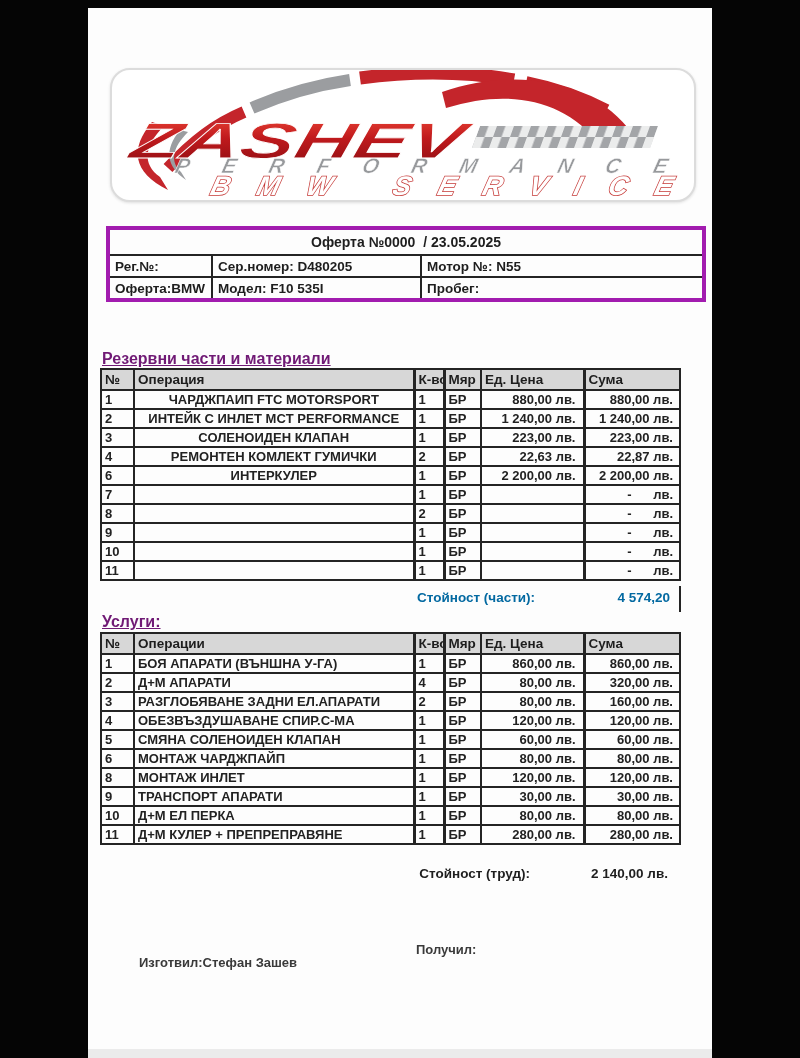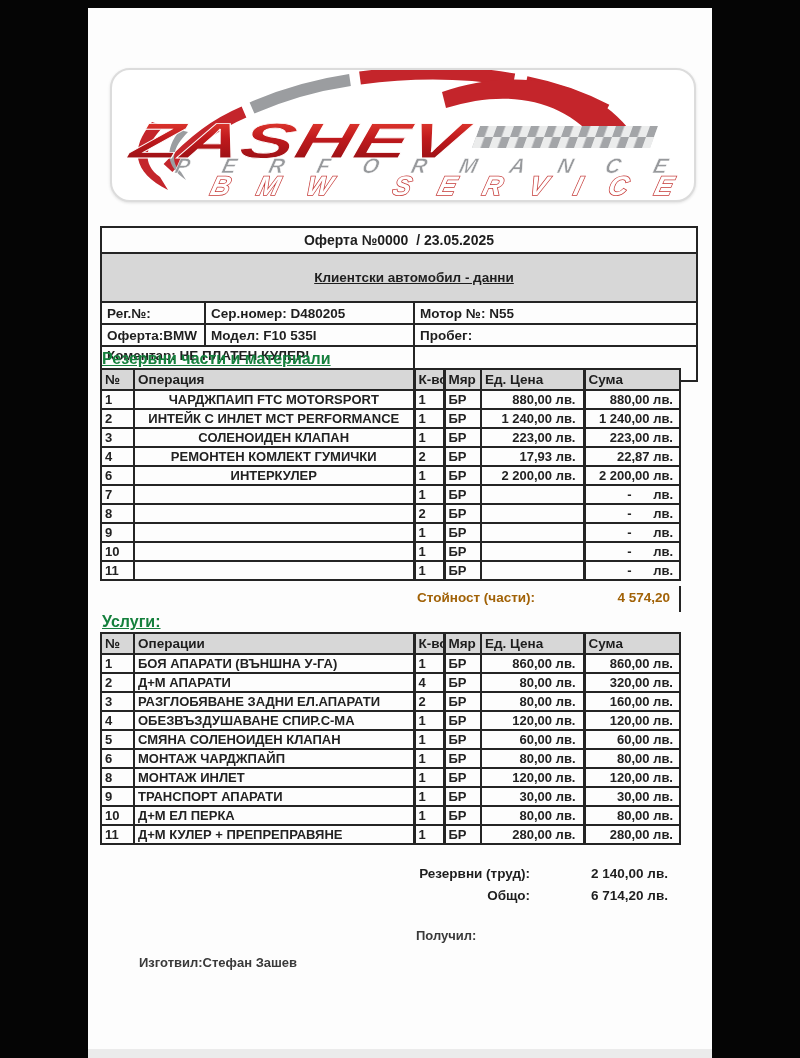--- a/index.html
+++ b/index.html
@@ -7,31 +7,31 @@
        font-family:"Liberation Sans",sans-serif;-webkit-font-smoothing:antialiased;}
   .page{position:absolute;left:88px;top:8px;width:624px;height:1041px;background:#fdfdfd;}
   .bottom-strip{position:absolute;left:88px;top:1049px;width:624px;height:9px;background:#ebebeb;}
 
   
   .logo-card{position:absolute;left:22px;top:60px;width:582px;height:130px;background:#fff;
              border:2px solid #dcdcdc;border-radius:20px;box-shadow:0 1px 3px rgba(0,0,0,.12);overflow:hidden;}
 
   
   table{border-collapse:collapse;table-layout:fixed;}
-  .head-table{position:absolute;left:12px;top:218px;width:596px;border:2px solid #a21caf;}
+  .head-table{position:absolute;left:18px;top:218px;width:596px;border:4px solid #a21caf;}
   .head-table td{border:2px solid #242424;font-size:13.5px;font-weight:700;color:#1e1e1e;
                  padding:1px 5px;white-space:pre;overflow:hidden;}
   .offer-row td{text-align:center;font-size:14px;height:22px;}
   .client-row td{text-align:center;background:#d7d7d7;height:21px;}
   .client-row span{text-decoration:underline;}
   .veh-row td{height:18px;}
   .comment-row td{height:31px;vertical-align:top;}
 
   
-  .section-title{position:absolute;left:14px;font-size:16px;font-weight:700;color:#15803d;
+  .section-title{position:absolute;left:14px;font-size:16px;font-weight:700;color:#701a75;
                  text-decoration:underline;white-space:pre;}
   #parts-title{top:342px;}
   #services-title{top:605px;}
 
   
   .items{position:absolute;left:12px;width:579px;border:2px solid #242424;}
   #parts-table{top:360px;}
   #services-table{top:624px;}
   .items th{background:#d7d7d7;border:2px solid #242424;font-size:13.5px;font-weight:700;
             color:#1e1e1e;text-align:left;padding:0 3px;height:19px;white-space:nowrap;overflow:hidden;}
@@ -41,34 +41,34 @@
   .items td.c4{text-align:right;padding-right:7px;}
   .items td.c5{text-align:right;padding-right:6px;border-left-width:3px;}
   .items th.h5{border-left-width:3px;}
   .items td.opc{text-align:center;}
   .sumwrap{position:relative;width:100%;height:15px;}
   .sumwrap .dash{position:absolute;left:46%;top:0;}
   .sumwrap .suff{position:absolute;right:0;top:0;}
 
   
   .parts-total{position:absolute;left:12px;top:578px;width:579px;height:26px;
-               border-right:2px solid #242424;font-size:13.5px;font-weight:700;color:#a16207;}
+               border-right:2px solid #242424;font-size:13.5px;font-weight:700;color:#0369a1;}
   .parts-total .lbl{position:absolute;left:317px;top:4px;}
   .parts-total .val{position:absolute;right:9px;top:4px;}
   .tot-line{position:absolute;left:12px;width:579px;height:20px;font-size:13.5px;color:#1e1e1e;}
   #labor-line{top:858px;}
   #grand-line{top:880px;}
   .tot-line .lbl{position:absolute;right:149px;top:0;font-weight:700;}
   .tot-line .val{position:absolute;right:11px;top:0;font-weight:700;}
   #grand-line .val{font-weight:800;}
 
   
   .footer-item{position:absolute;top:920px;font-size:13px;font-weight:600;color:#3a3a3a;white-space:pre;}
   #footer-prepared{left:51px;margin-top:27px;}
-  #footer-received{left:328px;}
+  #footer-received{left:328px;margin-top:14px;}
 </style>
 </head>
 <body>
 
 <div class="page">
 
   <div class="logo-card">
     <svg viewBox="0 0 582 130" width="582" height="130">
       <defs>
         <linearGradient id="zred" x1="0" y1="0" x2="0" y2="1">
@@ -115,39 +115,30 @@
   <table class="head-table">
     <colgroup>
         <col style="width:104px">
         <col style="width:209px">
         <col style="width:283px">
       </colgroup>
     <tbody>
         <tr class="offer-row">
       <td colspan="3">Оферта №0000  / 23.05.2025</td>
     </tr>
-    <tr class="client-row">
-      <td colspan="3">
-        <span>Клиентски автомобил - данни</span>
-      </td>
-    </tr>
     <tr class="veh-row">
       <td>Рег.№:</td>
       <td>Сер.номер: D480205</td>
       <td>Мотор №: N55</td>
     </tr>
     <tr class="veh-row">
       <td>Оферта:BMW</td>
       <td>Модел: F10 535I</td>
       <td>Пробег:</td>
     </tr>
-    <tr class="comment-row">
-      <td colspan="2">Коментар: НЕ ПЛАТЕН КУЛЕР!</td>
-      <td></td>
-    </tr>
   </tbody>
     </table>
 
   <div class="section-title" id="parts-title">Резервни части и материали</div>
 
   <table class="items" id="parts-table">
     <colgroup>
         <col style="width:33px">
         <col style="width:280px">
         <col style="width:30px">
@@ -188,21 +179,21 @@
           <td class="c2">1</td>
           <td class="c3">БР</td>
           <td class="c4">223,00 лв.</td>
           <td class="c5">223,00 лв.</td>
         </tr>
         <tr>
           <td class="c0">4</td>
           <td class="c1 opc">РЕМОНТЕН КОМЛЕКТ ГУМИЧКИ</td>
           <td class="c2">2</td>
           <td class="c3">БР</td>
-          <td class="c4">17,93 лв.</td>
+          <td class="c4">22,63 лв.</td>
           <td class="c5">22,87 лв.</td>
         </tr>
         <tr>
           <td class="c0">6</td>
           <td class="c1 opc">ИНТЕРКУЛЕР</td>
           <td class="c2">1</td>
           <td class="c3">БР</td>
           <td class="c4">2 200,00 лв.</td>
           <td class="c5">2 200,00 лв.</td>
         </tr>
@@ -378,25 +369,21 @@
           <td class="c1">Д+М КУЛЕР + ПРЕПРЕПРАВЯНЕ</td>
           <td class="c2">1</td>
           <td class="c3">БР</td>
           <td class="c4">280,00 лв.</td>
           <td class="c5">280,00 лв.</td>
         </tr>
       </tbody>
   </table>
 
   <div class="tot-line" id="labor-line">
-    <span class="lbl">Резервни (труд):</span>
+    <span class="lbl">Стойност (труд):</span>
     <span class="val">2 140,00 лв.</span>
   </div>
-  <div class="tot-line" id="grand-line">
-    <span class="lbl">Общо:</span>
-    <span class="val">6 714,20 лв.</span>
-  </div>
 
   <div class="footer-item" id="footer-prepared">Изготвил:Стефан Зашев</div>
   <div class="footer-item" id="footer-received">Получил:</div>
 
 </div>
 <div class="bottom-strip"></div>
 
 </body></html>

